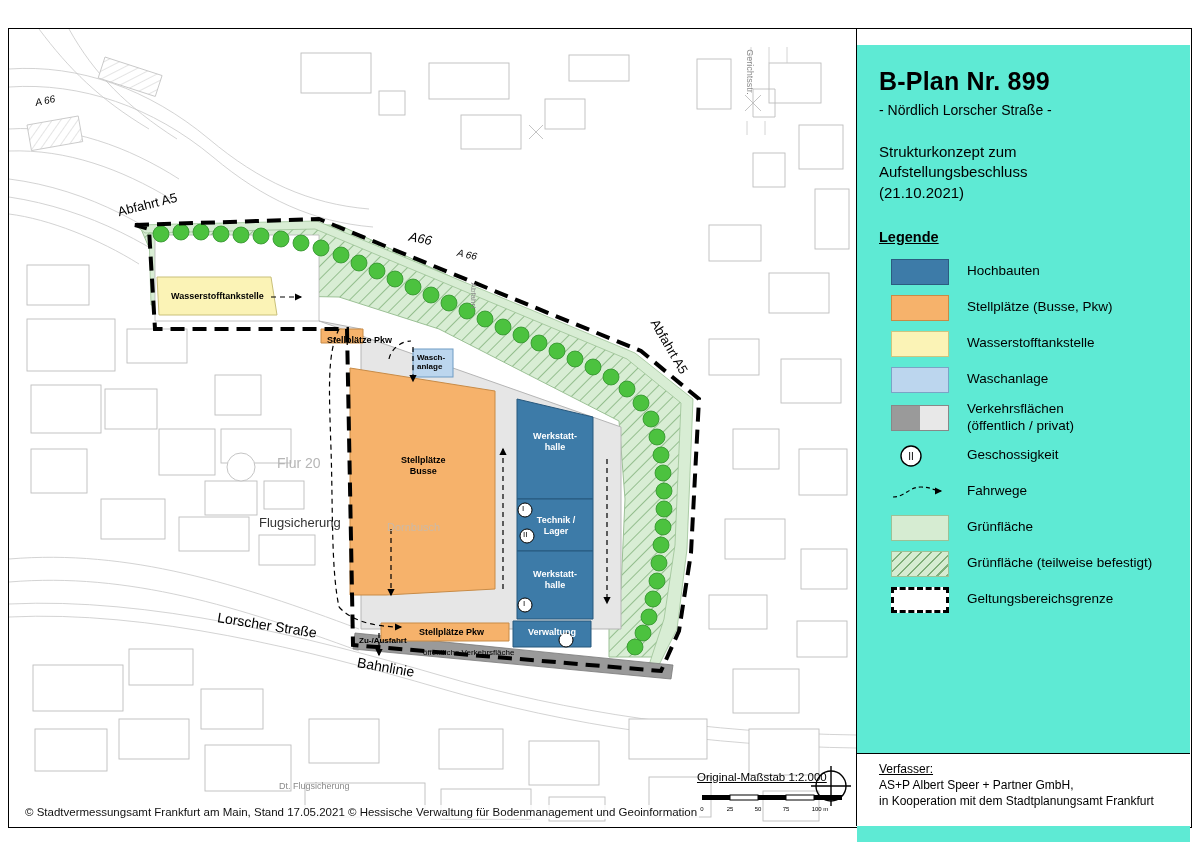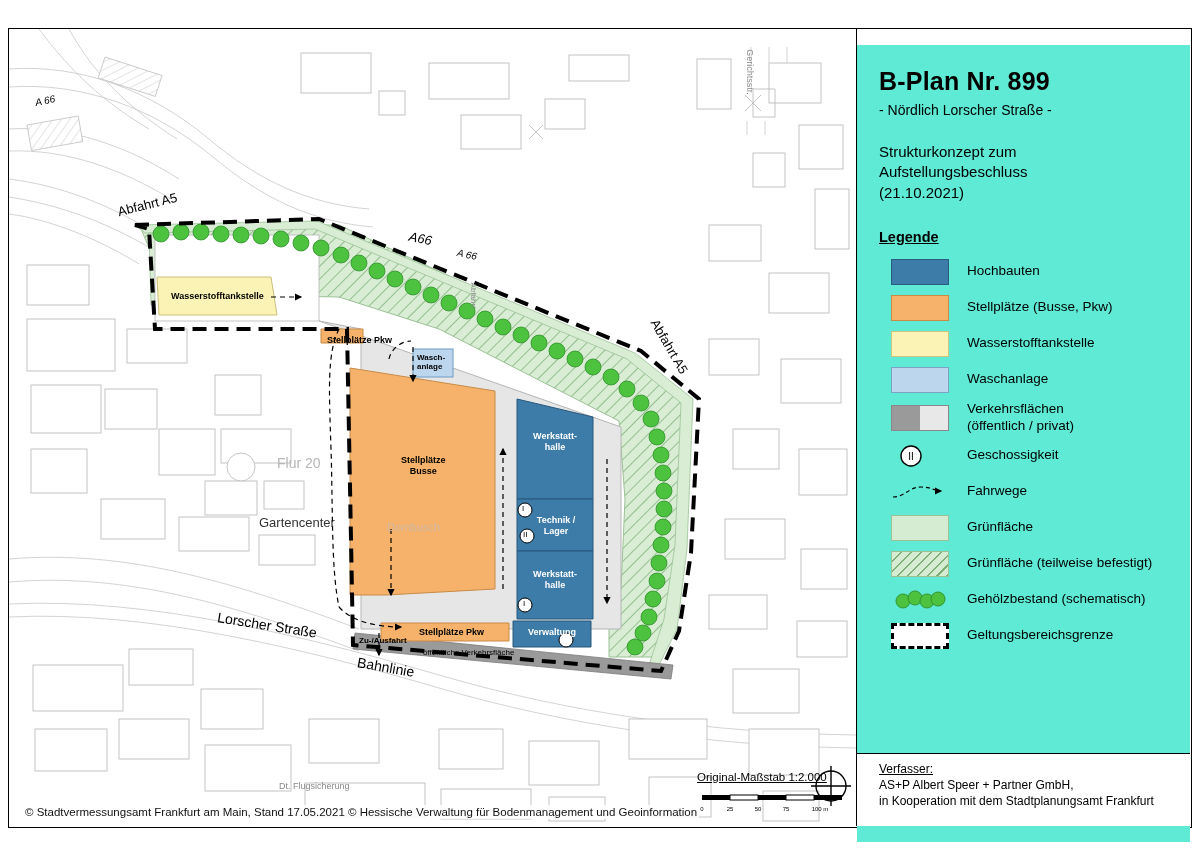--- a/index.html
+++ b/index.html
@@ -379,21 +379,21 @@
           <circle cx="516" cy="481" r="7" fill="#fff" stroke="#000" stroke-width="1"></circle>
           <circle cx="518" cy="507" r="7" fill="#fff" stroke="#000" stroke-width="1"></circle>
           <circle cx="516" cy="576" r="7" fill="#fff" stroke="#000" stroke-width="1"></circle>
           <circle cx="557" cy="611" r="7" fill="#fff" stroke="#000" stroke-width="1"></circle>
         </g>
       </svg>
 
       <div class="maplbl grey" style="left:268px;top:426px;">Flur 20</div>
 
       <div class="maplbl" style="left:378px;top:492px;color:#cbb9a6;font-size:11px;">Dornbusch</div>
-      <div class="maplbl" style="left:250px;top:486px;font-size:13px;color:#333;">Gartencenter</div>
+      <div class="maplbl" style="left:250px;top:486px;font-size:13px;color:#333;">Flugsicherung</div>
       <div class="maplbl" style="left:270px;top:752px;font-size:9px;color:#8a8a8a;">Dt. Flugsicherung</div>
 
       <div class="maplbl" style="left:26px;top:66px;font-style:italic;transform:rotate(-12deg);">A 66</div>
       <div class="maplbl" style="left:400px;top:202px;font-size:13px;font-style:italic;transform:rotate(12deg);">A66</div>
       <div class="maplbl" style="left:448px;top:220px;font-style:italic;transform:rotate(12deg);">A 66</div>
       <div class="maplbl" style="left:108px;top:168px;font-size:13px;transform:rotate(-14deg);">Abfahrt A5</div>
       <div class="maplbl" style="left:630px;top:310px;font-size:13px;transform:rotate(60deg);">Abfahrt A5</div>
       <div class="maplbl" style="left:208px;top:588px;font-size:14px;transform:rotate(9deg);">Lorscher Straße</div>
       <div class="maplbl" style="left:348px;top:630px;font-size:14px;transform:rotate(10deg);">Bahnlinie</div>
       <div class="maplbl" style="left:718px;top:38px;font-size:9px;color:#8a8a8a;transform:rotate(90deg);">Gerichtsstr.</div>
@@ -507,33 +507,20 @@
         </li>
         <li class="legend-row">
           <span class="legend-swatch sw-gruen"></span>
           <span class="legend-label">Grünfläche</span>
         </li>
         <li class="legend-row">
           <span class="legend-swatch sw-gruenh"></span>
           <span class="legend-label">Grünfläche (teilweise befestigt)</span>
         </li>
         <li class="legend-row">
-          <span class="legend-swatch sw-blank">
-            <svg width="58" height="26" viewBox="0 0 58 26">
-              <g fill="#4cc23f" stroke="#2f8f28" stroke-width="0.9">
-                <circle cx="12" cy="14" r="7"></circle>
-                <circle cx="24" cy="11" r="7"></circle>
-                <circle cx="36" cy="14" r="7"></circle>
-                <circle cx="47" cy="12" r="7"></circle>
-              </g>
-            </svg>
-          </span>
-          <span class="legend-label">Gehölzbestand (schematisch)</span>
-        </li>
-        <li class="legend-row">
           <span class="legend-swatch sw-geltung"></span>
           <span class="legend-label">Geltungsbereichsgrenze</span>
         </li>
       </ul>
     </div>
 
     <div class="footer-box">
       <div class="footer-title">Verfasser:</div>
       <div class="footer-line">AS+P Albert Speer + Partner GmbH,</div>
       <div class="footer-line">in Kooperation mit dem Stadtplanungsamt Frankfurt</div>

